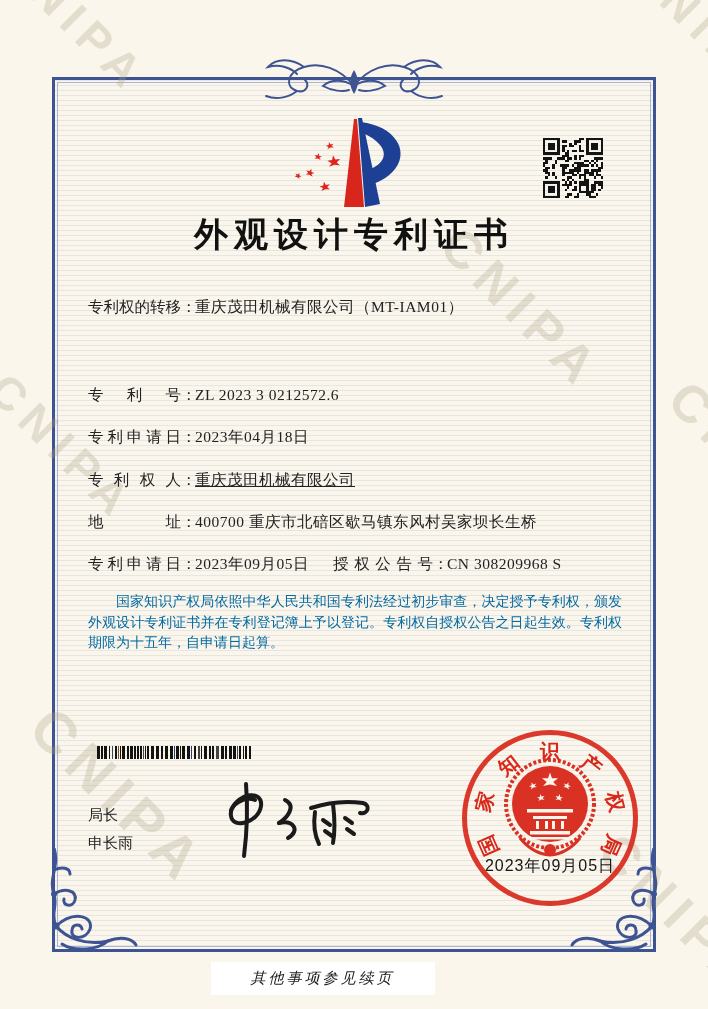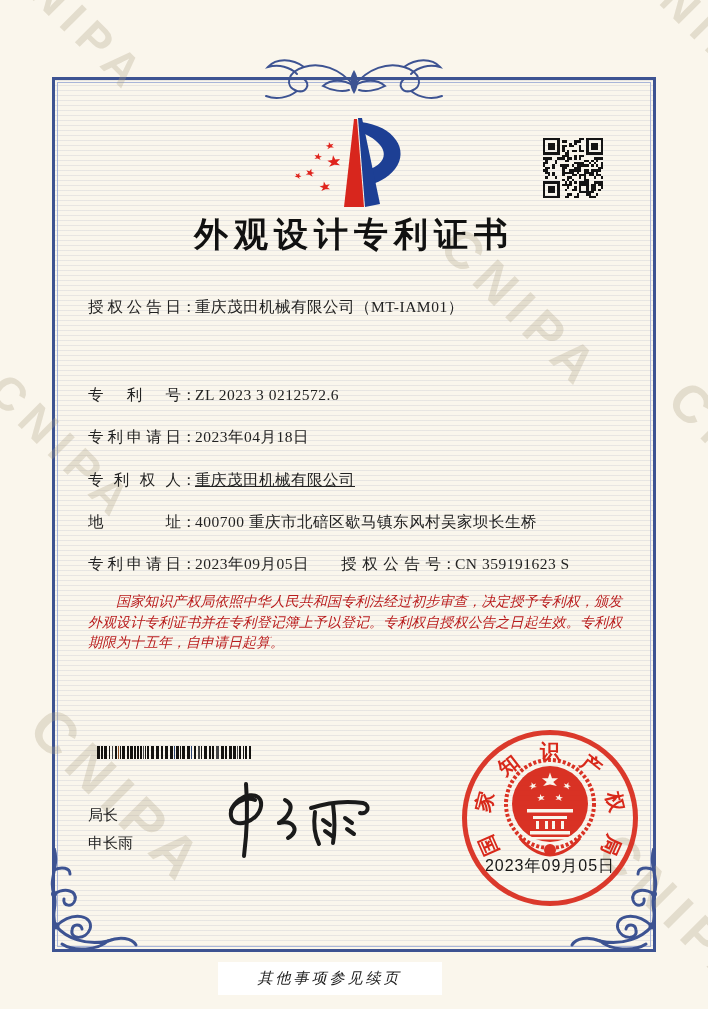--- a/index.html
+++ b/index.html
@@ -17,39 +17,39 @@
   
   .wm{position:absolute;font-family:"Liberation Sans","DejaVu Sans",sans-serif;font-weight:bold;
       color:rgba(176,163,133,0.30);letter-spacing:9px;transform:rotate(45deg);z-index:1;white-space:nowrap;}
   
   .abs{position:absolute;z-index:3;}
   .cert-no{left:88px;top:126px;font-size:15px;letter-spacing:2px;}
   .title{left:0;top:212px;width:708px;text-align:center;font-size:34px;font-weight:bold;
          letter-spacing:6px;color:#111;}
   .frow{left:88px;width:540px;font-size:15.5px;white-space:nowrap;}
   .flabel{display:inline-block;width:93px;text-align:justify;text-align-last:justify;vertical-align:top;}
-  .flabel2{display:inline-block;width:100px;text-align:justify;text-align-last:justify;vertical-align:top;margin-left:8px;}
+  .flabel2{display:inline-block;width:100px;text-align:justify;text-align-last:justify;vertical-align:top;}
   .fcolon{display:inline-block;width:14px;}
   .fvalue{letter-spacing:0.5px;}
   .pair2{position:absolute;left:245px;top:0;}
   .para{left:88px;width:534px;font-size:14px;line-height:20.5px;text-align:justify;
-        text-indent:2em;font-style:italic;color:#b91c1c;}
+        text-indent:2em;color:#0369a1;}
   .barcode{left:97px;top:746px;width:184px;height:13px;font-size:0;}
   .barcode span{display:inline-block;height:100%;}
   .signer{left:88px;font-family:"Liberation Sans","DejaVu Sans",sans-serif;font-size:15px;color:#222;}
   .seal{left:462px;top:730px;width:176px;height:176px;z-index:4;}
   .seal-ring{position:absolute;left:0;top:0;width:166px;height:166px;border:5px solid rgba(216,40,26,0.92);
              border-radius:50%;}
   .seal-char{position:absolute;left:50%;top:50%;font-size:20px;font-weight:bold;color:#d8281a;
              font-family:"Liberation Sans","DejaVu Sans",sans-serif;}
   .seal-date{position:absolute;left:460px;top:856px;width:180px;text-align:center;font-size:16px;
              font-weight:500;color:#161616;z-index:5;
              font-family:"Liberation Sans","DejaVu Sans",sans-serif;letter-spacing:1px;}
   .page-info{left:0;top:920px;width:708px;text-align:center;font-size:13px;color:#222;z-index:4;}
-  .cont-note{left:12px;top:962px;width:635px;text-align:center;z-index:4;}
+  .cont-note{left:5px;top:962px;width:635px;text-align:center;z-index:4;}
   .cont-note span{display:inline-block;background:#ffffff;padding:7px 40px;font-size:15px;
                   font-style:italic;letter-spacing:3px;color:#1c1c1c;}
   .qr{left:538px;top:133px;width:70px;height:70px;}
   .logo{left:292px;top:116px;width:126px;height:96px;}
   .sig{left:205px;top:780px;width:175px;height:80px;}
 </style>
 </head>
 <body>
 
 <div class="page">
@@ -335,38 +335,38 @@
       <rect x="15" y="26" width="1" height="1" fill="#141414"></rect>
       <rect x="16" y="26" width="1" height="1" fill="#141414"></rect>
       <rect x="21" y="26" width="1" height="1" fill="#141414"></rect>
       <rect x="22" y="26" width="1" height="1" fill="#141414"></rect>
       <rect x="23" y="26" width="1" height="1" fill="#141414"></rect>
     </svg>
 
   <div class="abs title">外观设计专利证书</div>
 
   <div class="abs frow" style="top:297px;">
-    <span class="flabel">授权公告日</span><span class="fcolon">：</span><span class="fvalue">重庆茂田机械有限公司（MT-IAM01）</span>
+    <span class="flabel">专利权的转移</span><span class="fcolon">：</span><span class="fvalue">重庆茂田机械有限公司（MT-IAM01）</span>
   </div>
   <div class="abs frow" style="top:385px;">
     <span class="flabel">专利号</span><span class="fcolon">：</span><span class="fvalue">ZL 2023 3 0212572.6</span>
   </div>
   <div class="abs frow" style="top:427px;">
     <span class="flabel">专利申请日</span><span class="fcolon">：</span><span class="fvalue">2023年04月18日</span>
   </div>
   <div class="abs frow" style="top:470px;text-decoration:underline;">
     <span class="flabel">专利权人</span><span class="fcolon">：</span><span class="fvalue">重庆茂田机械有限公司</span>
   </div>
   <div class="abs frow" style="top:512px;">
     <span class="flabel">地址</span><span class="fcolon">：</span><span class="fvalue">400700 重庆市北碚区歇马镇东风村吴家坝长生桥</span>
   </div>
   <div class="abs frow" style="top:554px;">
     <span class="flabel">专利申请日</span><span class="fcolon">：</span><span class="fvalue">2023年09月05日</span>
     <span class="pair2">
-      <span class="flabel2">授权公告号</span><span class="fcolon">：</span><span class="fvalue">CN 359191623 S</span>
+      <span class="flabel2">授权公告号</span><span class="fcolon">：</span><span class="fvalue">CN 308209968 S</span>
     </span>
   </div>
 
   <div class="abs para" style="top:592px;">国家知识产权局依照中华人民共和国专利法经过初步审查，决定授予专利权，颁发外观设计专利证书并在专利登记簿上予以登记。专利权自授权公告之日起生效。专利权期限为十五年，自申请日起算。</div>
 
   <div class="abs barcode" id="barcode"><span style="width: 3px; margin-right: 1px; background: rgb(20, 18, 15);"></span><span style="width: 2px; margin-right: 1px; background: rgb(20, 18, 15);"></span><span style="width: 3px; margin-right: 2px; background: rgb(20, 18, 15);"></span><span style="width: 1px; margin-right: 2px; background: rgb(20, 18, 15);"></span><span style="width: 1px; margin-right: 2px; background: rgb(68, 68, 68);"></span><span style="width: 2px; margin-right: 1px; background: rgb(20, 18, 15);"></span><span style="width: 1px; margin-right: 1px; background: rgb(138, 74, 30);"></span><span style="width: 1px; margin-right: 1px; background: rgb(20, 18, 15);"></span><span style="width: 3px; margin-right: 2px; background: rgb(20, 18, 15);"></span><span style="width: 2px; margin-right: 1px; background: rgb(20, 18, 15);"></span><span style="width: 3px; margin-right: 1px; background: rgb(20, 18, 15);"></span><span style="width: 2px; margin-right: 1px; background: rgb(20, 18, 15);"></span><span style="width: 2px; margin-right: 1px; background: rgb(20, 18, 15);"></span><span style="width: 2px; margin-right: 1px; background: rgb(20, 18, 15);"></span><span style="width: 1px; margin-right: 1px; background: rgb(68, 68, 68);"></span><span style="width: 1px; margin-right: 1px; background: rgb(20, 18, 15);"></span><span style="width: 2px; margin-right: 2px; background: rgb(20, 18, 15);"></span><span style="width: 3px; margin-right: 2px; background: rgb(20, 18, 15);"></span><span style="width: 3px; margin-right: 2px; background: rgb(20, 18, 15);"></span><span style="width: 2px; margin-right: 2px; background: rgb(20, 18, 15);"></span><span style="width: 3px; margin-right: 2px; background: rgb(20, 18, 15);"></span><span style="width: 3px; margin-right: 1px; background: rgb(20, 18, 15);"></span><span style="width: 1px; margin-right: 1px; background: rgb(39, 64, 110);"></span><span style="width: 3px; margin-right: 1px; background: rgb(20, 18, 15);"></span><span style="width: 1px; margin-right: 1px; background: rgb(20, 18, 15);"></span><span style="width: 3px; margin-right: 2px; background: rgb(20, 18, 15);"></span><span style="width: 3px; margin-right: 1px; background: rgb(20, 18, 15);"></span><span style="width: 1px; margin-right: 2px; background: rgb(39, 64, 110);"></span><span style="width: 2px; margin-right: 2px; background: rgb(20, 18, 15);"></span><span style="width: 2px; margin-right: 1px; background: rgb(68, 68, 68);"></span><span style="width: 1px; margin-right: 2px; background: rgb(20, 18, 15);"></span><span style="width: 3px; margin-right: 2px; background: rgb(20, 18, 15);"></span><span style="width: 2px; margin-right: 1px; background: rgb(20, 18, 15);"></span><span style="width: 2px; margin-right: 2px; background: rgb(20, 18, 15);"></span><span style="width: 3px; margin-right: 2px; background: rgb(68, 68, 68);"></span><span style="width: 3px; margin-right: 1px; background: rgb(20, 18, 15);"></span><span style="width: 2px; margin-right: 2px; background: rgb(20, 18, 15);"></span><span style="width: 3px; margin-right: 1px; background: rgb(20, 18, 15);"></span><span style="width: 3px; margin-right: 1px; background: rgb(20, 18, 15);"></span><span style="width: 1px; margin-right: 1px; background: rgb(68, 68, 68);"></span><span style="width: 2px; margin-right: 2px; background: rgb(20, 18, 15);"></span><span style="width: 1px; margin-right: 1px; background: rgb(20, 18, 15);"></span><span style="width: 2px; margin-right: 2px; background: rgb(20, 18, 15);"></span><span style="width: 2px; margin-right: 1px; background: rgb(20, 18, 15);"></span></div>
 
   <div class="abs signer" style="top:806px;">局长</div>
   <div class="abs signer" style="top:834px;">申长雨</div>
 

